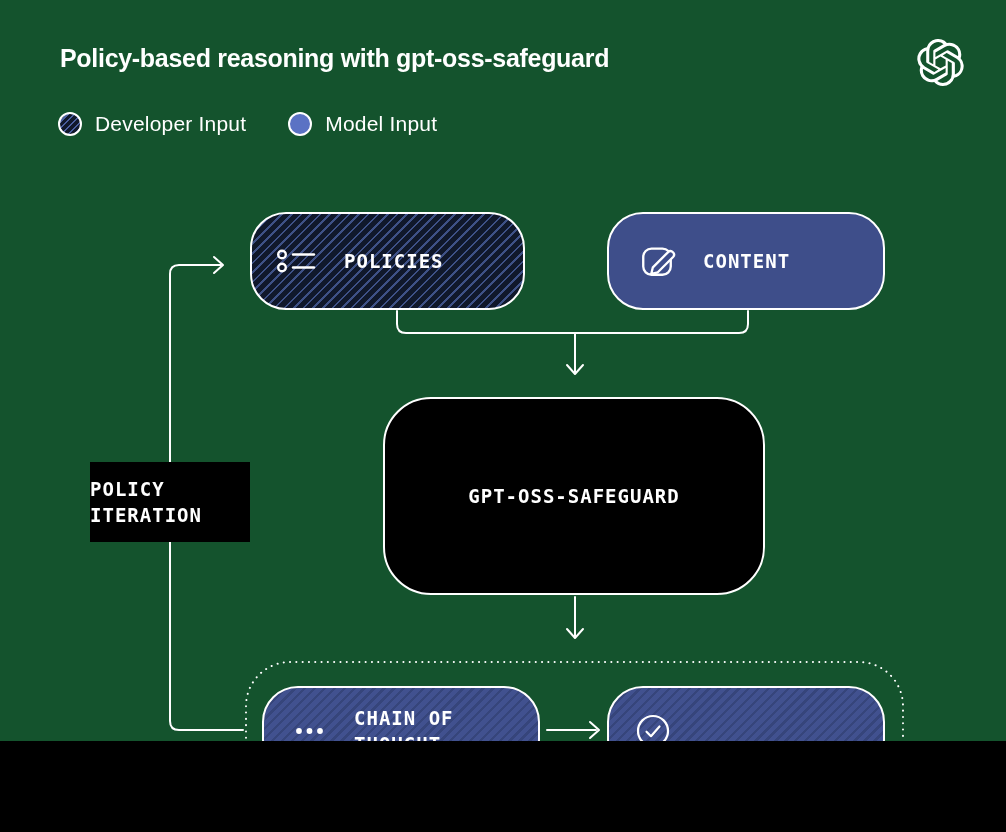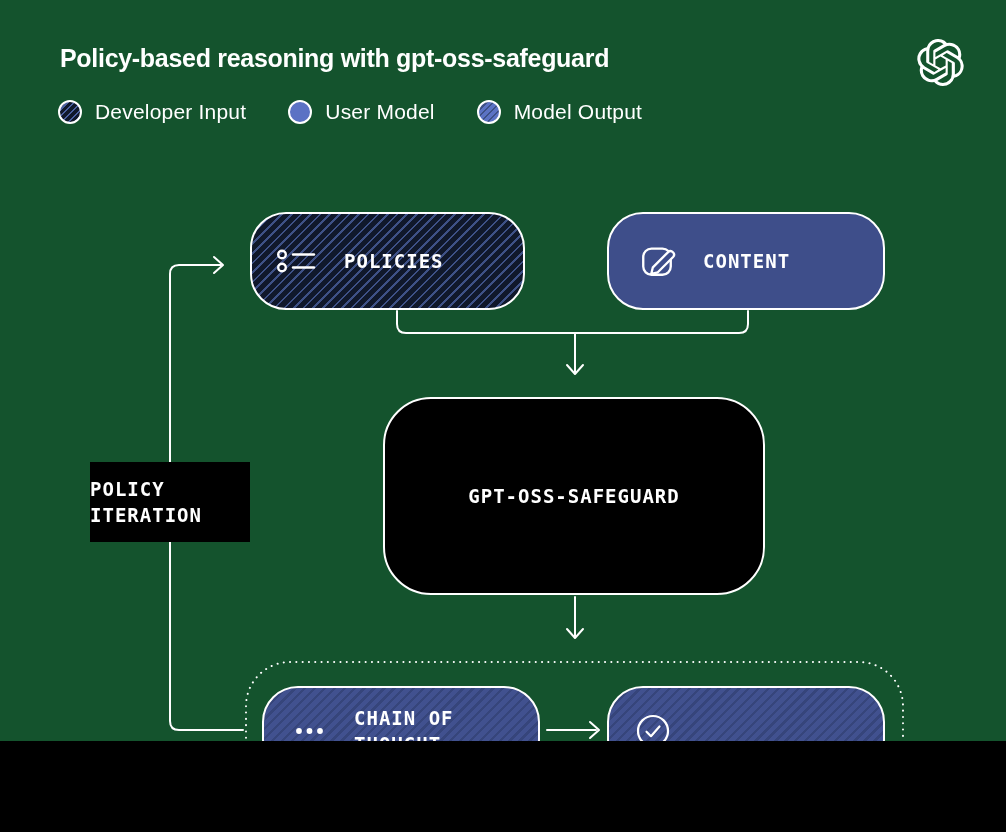--- a/index.html
+++ b/index.html
@@ -30,21 +30,21 @@
   .logo svg { width: 100%; height: 100%; display: block; }
 
   
   .legend {
     position: absolute;
     left: 58px; top: 100px;
     display: flex;
     align-items: center;
     gap: 42px;
   }
-  .legend-item { display: flex; align-items: center; }
+  .legend-item { display: flex; align-items: center; margin-top: 12px; }
   .swatch {
     width: 20px; height: 20px;
     border: 2px solid #fff;
     border-radius: 50%;
     margin-right: 13px;
     flex: 0 0 auto;
   }
   .sw-dev   { background: repeating-linear-gradient(135deg, #4a5f9e 0 1.7px, #10182b 1.7px 4.8px); }
   .sw-user  { background: #5b72c4; }
   .sw-model { background: repeating-linear-gradient(135deg, #3d5086 0 1.7px, #5b72c4 1.7px 4.8px); }
@@ -123,25 +123,21 @@
     </svg>
   </span>
 
   <div class="legend">
     <div class="legend-item">
       <span class="swatch sw-dev"></span>
       <span class="legend-label">Developer Input</span>
     </div>
     <div class="legend-item">
       <span class="swatch sw-user"></span>
-      <span class="legend-label">User Model</span>
-    </div>
-    <div class="legend-item">
-      <span class="swatch sw-model"></span>
-      <span class="legend-label">Model Output</span>
+      <span class="legend-label">Model Input</span>
     </div>
   </div>
 
   <svg class="connectors" width="1006" height="832" viewBox="0 0 1006 832" xmlns="http://www.w3.org/2000/svg">
     <g stroke="#ffffff" stroke-width="2" fill="none" stroke-linecap="round" stroke-linejoin="round">
 
       <path d="M397,311 V324 Q397,333 406,333 H739 Q748,333 748,324 V311"></path>
 
       <path d="M575,333 V372"></path>
       <path d="M567,365 L575,374 L583,365"></path>

